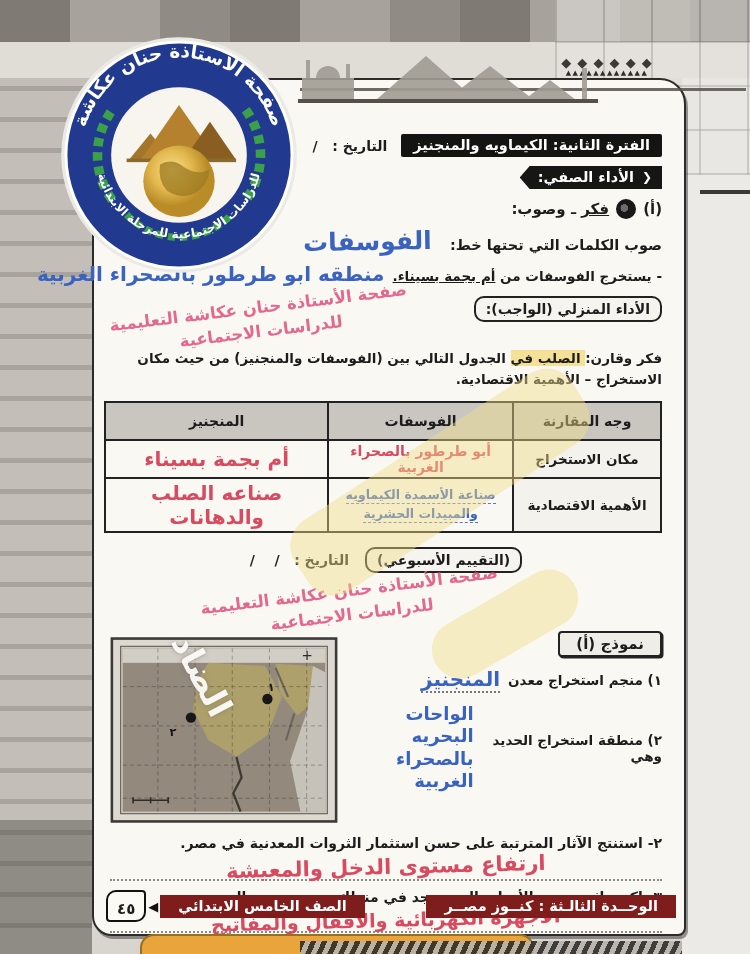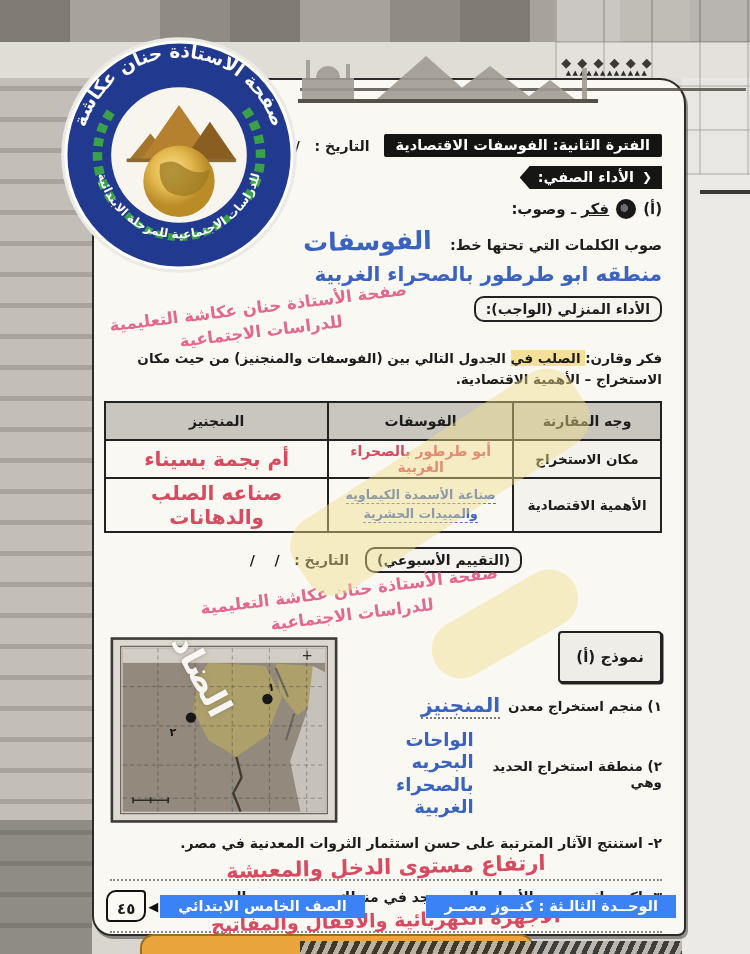--- a/index.html
+++ b/index.html
@@ -74,33 +74,33 @@
   .ul-dash{border-bottom:1.5px dashed #5a74c2;padding-bottom:1px;}
   .weekly-row{margin-top:14px;display:flex;justify-content:center;align-items:center;gap:16px;}
   .wm2{margin:6px 70px 0 0;display:flex;justify-content:center;}
   .map-quiz-row{display:flex;gap:10px;margin-top:2px;align-items:flex-start;}
   .quiz-col{flex:1;min-width:0;}
   .map-col{width:228px;position:relative;flex:none;margin-top:8px;}
   .map-wm{position:absolute;left:48px;top:18px;color:rgba(255,255,255,.92);font-weight:700;
     font-size:34px;transform:rotate(62deg);transform-origin:center;z-index:2;
     text-shadow:0 0 4px rgba(120,110,90,.6);}
   .model-box{border:2.5px solid #222;border-radius:4px;background:#efede7;display:inline-block;
-    font-weight:700;font-size:15px;padding:15px 16px;margin-top:2px;box-shadow:1.5px 1.5px 0 #222;}
+    font-weight:700;font-size:15px;padding:2px 16px;margin-top:2px;box-shadow:1.5px 1.5px 0 #222;}
   .q-title{font-weight:700;font-size:14px;margin-top:12px;}
   .q-item{font-weight:700;font-size:13.5px;margin-top:10px;display:flex;align-items:center;gap:8px;}
   .ans-stack{display:flex;flex-direction:column;align-items:center;line-height:1.25;font-size:18px;}
   .dotline{border-bottom:2px dotted #777;}
   .qblock{margin-top:8px;font-weight:700;font-size:14px;}
   .ansline{border-bottom:2.5px dotted #8a8a86;text-align:center;margin-top:4px;padding-bottom:0px;}
   .ansline .hw-red{display:inline-block;font-size:21px;transform:rotate(-1.5deg);}
   .ansline2 .hw-red{font-size:19px;}
   
   .footer-row{position:absolute;left:12px;right:8px;bottom:12px;display:flex;direction:rtl;
     justify-content:space-between;align-items:center;}
-  .bar{background:#3b82f6;color:#fff;font-weight:700;font-size:14.5px;padding:3px 18px 4px;white-space:nowrap;}
+  .bar{background:#7f1d1d;color:#fff;font-weight:700;font-size:14.5px;padding:3px 18px 4px;white-space:nowrap;}
   .grade-group{display:flex;align-items:center;gap:2px;}
   .page-badge{border:2.5px solid #111;border-radius:10px 4px 10px 4px;background:#fcfaf4;
     font-weight:700;font-size:15px;padding:8px 9px 2px;}
   .badge-arrow{color:#111;font-size:13px;}
   .bottom-orange{left:140px;top:934px;width:390px;height:30px;background:#eaa43c;
     border:2px solid #96701f;border-radius:14px;z-index:2;}
   .bottom-zig{left:300px;top:941px;width:382px;height:13px;z-index:3;opacity:.9;
     background:repeating-linear-gradient(115deg,#2e2c29 0 5px,#b7b3ac 5px 10px);}
 </style>
 </head>
@@ -110,21 +110,21 @@
 <div class="abs bg-lightband"></div>
 <div class="abs bg-left"></div>
 <div class="abs bg-left-dark"></div>
 <div class="abs bg-right"></div>
 <div class="abs bg-grid"></div>
 
 <div class="abs card">
   <div class="card-content">
 
     <div class="header-row">
-      <span class="blackbox">الفترة الثانية: الفوسفات الاقتصادية</span>
+      <span class="blackbox">الفترة الثانية: الكيماويه والمنجنيز</span>
       <span class="date">التاريخ :   /    /</span>
     </div>
 
     <div class="banner-row">
       <span class="ribbon">
         <span class="chev">❮</span>
         <span>الأداء الصفي:</span>
       </span>
     </div>
 
@@ -134,20 +134,21 @@
       <span><span class="u">فكر</span><span> ـ وصوب:</span></span>
     </div>
 
     <div class="sowwab-row">
       <span>صوب الكلمات التي تحتها خط:</span>
       <span class="hw-blue ans-big">الفوسفات</span>
     </div>
 
 
     <div class="bullet">
+      <span><span>- يستخرج الفوسفات من </span><span class="u">أم بجمة بسيناء.</span></span>
       <span class="hw-blue ans-med">منطقه ابو طرطور بالصحراء الغربية</span>
     </div>
 
     <div class="hw-row">
       <span class="boxlabel">الأداء المنزلي (الواجب):</span>
       <span class="wm">
         <span>صفحة الأستاذة حنان عكاشة التعليمية</span><br>
         <span>للدراسات الاجتماعية</span>
       </span>
     </div>

